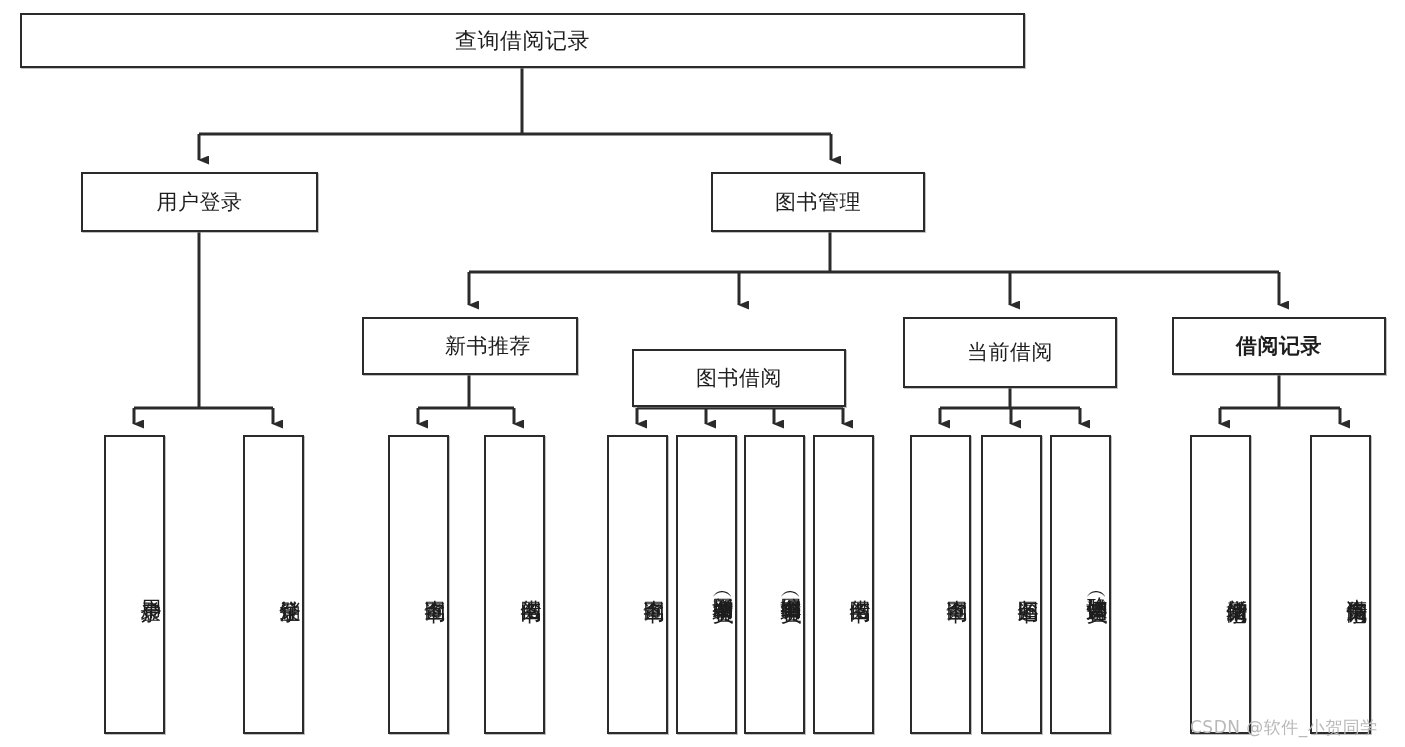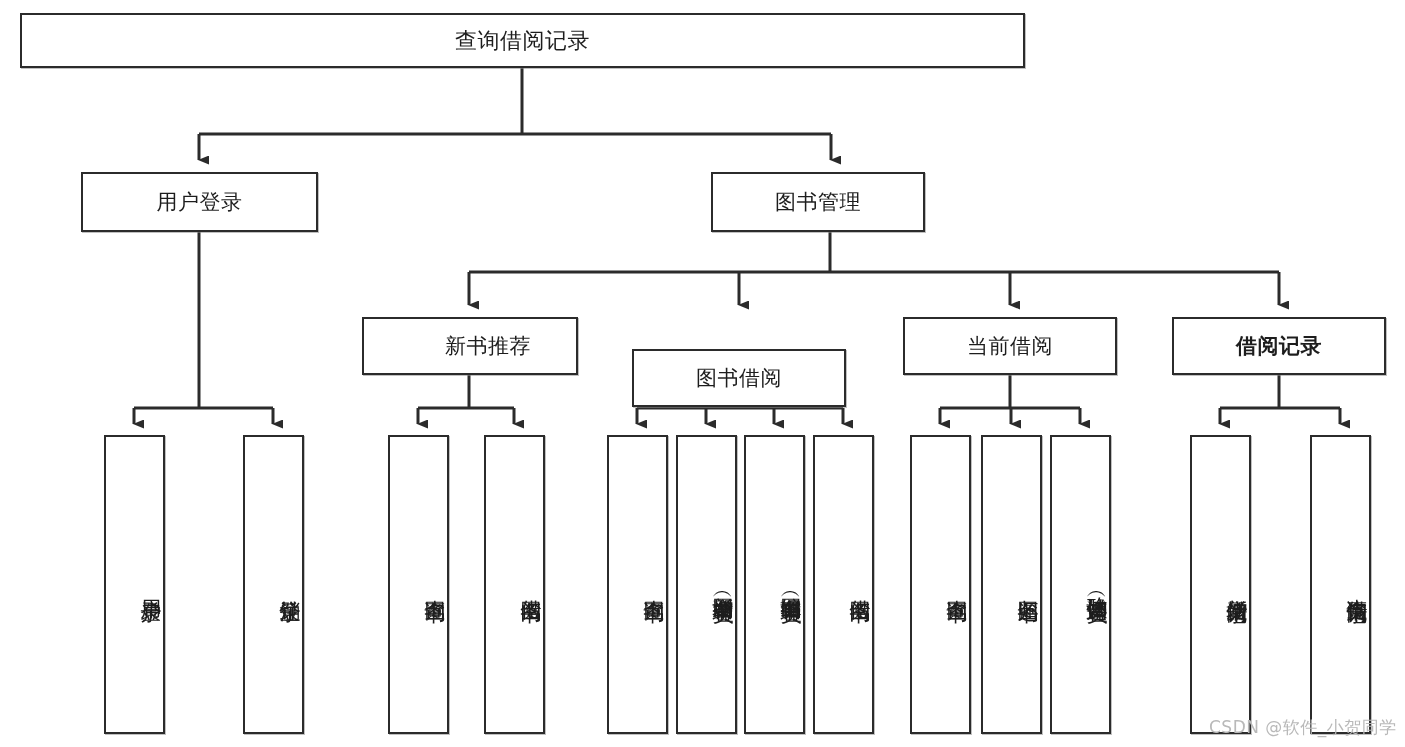--- a/index.html
+++ b/index.html
@@ -135,21 +135,21 @@
   <div class="node horiz" style="left: 711px; top: 172px; width: 214px; height: 60px;">
     <span>图书管理</span>
   </div>
 
   <div class="node horiz" style="left: 362px; top: 317px; width: 216px; height: 58px; padding-left: 36px;">
     <span>新书推荐</span>
   </div>
   <div class="node horiz" style="left: 632px; top: 317px; width: 214px; height: 58px; margin-top: 32px;">
     <span>图书借阅</span>
   </div>
-  <div class="node horiz" style="left: 903px; top: 317px; width: 214px; height: 58px;">
+  <div class="node horiz" style="left: 903px; top: 317px; width: 214px; height: 71px;">
     <span>当前借阅</span>
   </div>
   <div class="node horiz" style="left: 1172px; top: 317px; width: 214px; height: 58px; font-weight: bold;">
     <span>借阅记录</span>
   </div>
 
   <div class="node vert" style="left: 104px; top: 435px; width: 61px; height: 299px;">
     <span class="vlabel">用户登录</span>
   </div>
   <div class="node vert" style="left: 243px; top: 435px; width: 61px; height: 299px;">
@@ -182,14 +182,14 @@
   <div class="node vert" style="left: 1050px; top: 435px; width: 61px; height: 299px;">
     <span class="vlabel">确认归还（管理员）</span>
   </div>
   <div class="node vert" style="left: 1190px; top: 435px; width: 61px; height: 299px;">
     <span class="vlabel">新增借阅记录</span>
   </div>
   <div class="node vert" style="left: 1310px; top: 435px; width: 61px; height: 299px;">
     <span class="vlabel">查询借阅记录</span>
   </div>
 
-  <div class="watermark" style="left:1190px; top:716px;padding-left:19px;">CSDN @软件_小贺同学</div>
+  <div class="watermark" style="left:1190px; top:716px;">CSDN @软件_小贺同学</div>
 </div>
 
 </body></html>

